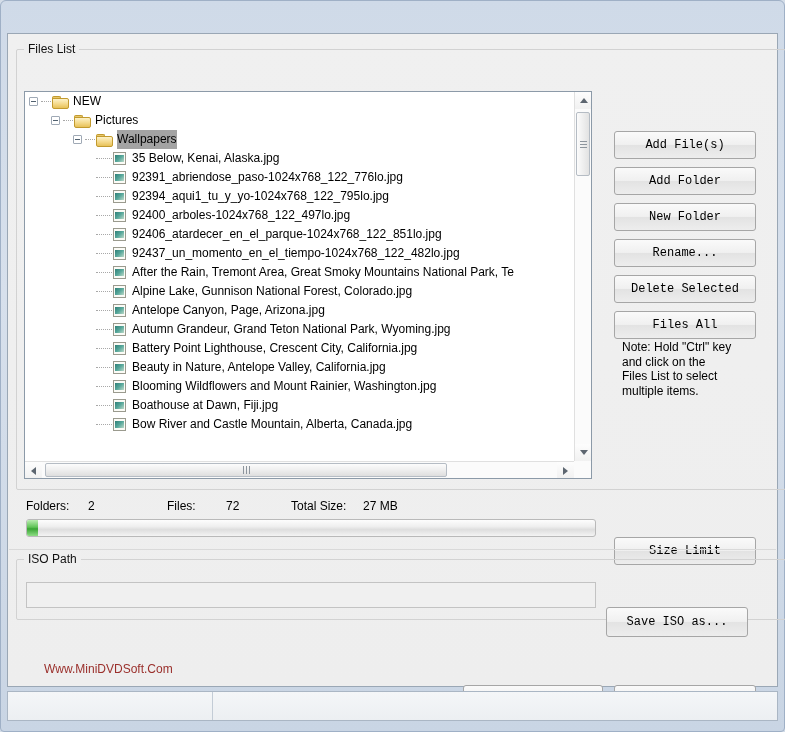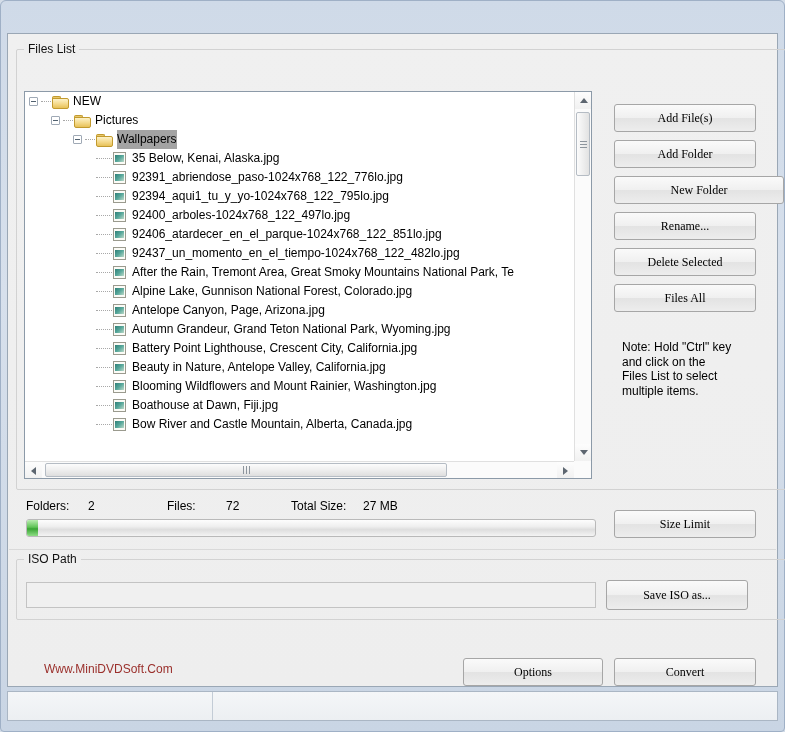--- a/index.html
+++ b/index.html
@@ -150,23 +150,23 @@
     display:flex;align-items:center;justify-content:center;
   }
   .grip-h{width:7px;height:8px;
     background:repeating-linear-gradient(90deg,#8d959d 0 1px,transparent 1px 3px);}
 
   
   .btn{
     position:absolute;
     background:linear-gradient(180deg,#fafafa 0%,#f0f0f0 48%,#e3e3e3 52%,#ededed 100%);
     border:1px solid #a6a6a6;border-radius:3px;
-    font-family:Liberation Serif, serif;font-size:12px;color:#000;
+    font-family:Liberation Mono, monospace;font-size:12px;color:#000;
     display:flex;align-items:center;justify-content:center;
-    box-sizing:border-box;cursor:default;
+    box-sizing:border-box;cursor:default;margin-top:27px;
   }
 
   .note{
     position:absolute;left:614px;top:306px;width:112px;
     font-size:12px;color:#000;line-height:14.5px;
   }
 
   
   .inforow{position:absolute;left:18px;top:465px;width:560px;height:16px;font-size:12px;}
   .inforow span{position:absolute;white-space:nowrap;}
@@ -260,21 +260,21 @@
         <div class="sb-arrow" style="right:0;">
           <span class="arw right"></span>
         </div>
       </div>
       <div class="corner"></div>
     </div>
 
     <div id="side-buttons">
         <div class="btn" style="left: 606px; top: 70px; width: 142px; height: 28px;">Add File(s)</div>
         <div class="btn" style="left: 606px; top: 106px; width: 142px; height: 28px;">Add Folder</div>
-        <div class="btn" style="left: 606px; top: 142px; width: 170px; height: 28px;">New Folder</div>
+        <div class="btn" style="left: 606px; top: 142px; width: 142px; height: 28px;">New Folder</div>
         <div class="btn" style="left: 606px; top: 178px; width: 142px; height: 28px;">Rename...</div>
         <div class="btn" style="left: 606px; top: 214px; width: 142px; height: 28px;">Delete Selected</div>
         <div class="btn" style="left: 606px; top: 250px; width: 142px; height: 28px;">Files All</div>
       </div>
 
     <div class="note">Note: Hold "Ctrl" key and click on the Files List to select multiple items.</div>
 
     <div class="inforow">
       <span style="left:0;">Folders:</span>
       <span style="left:62px;">2</span>

